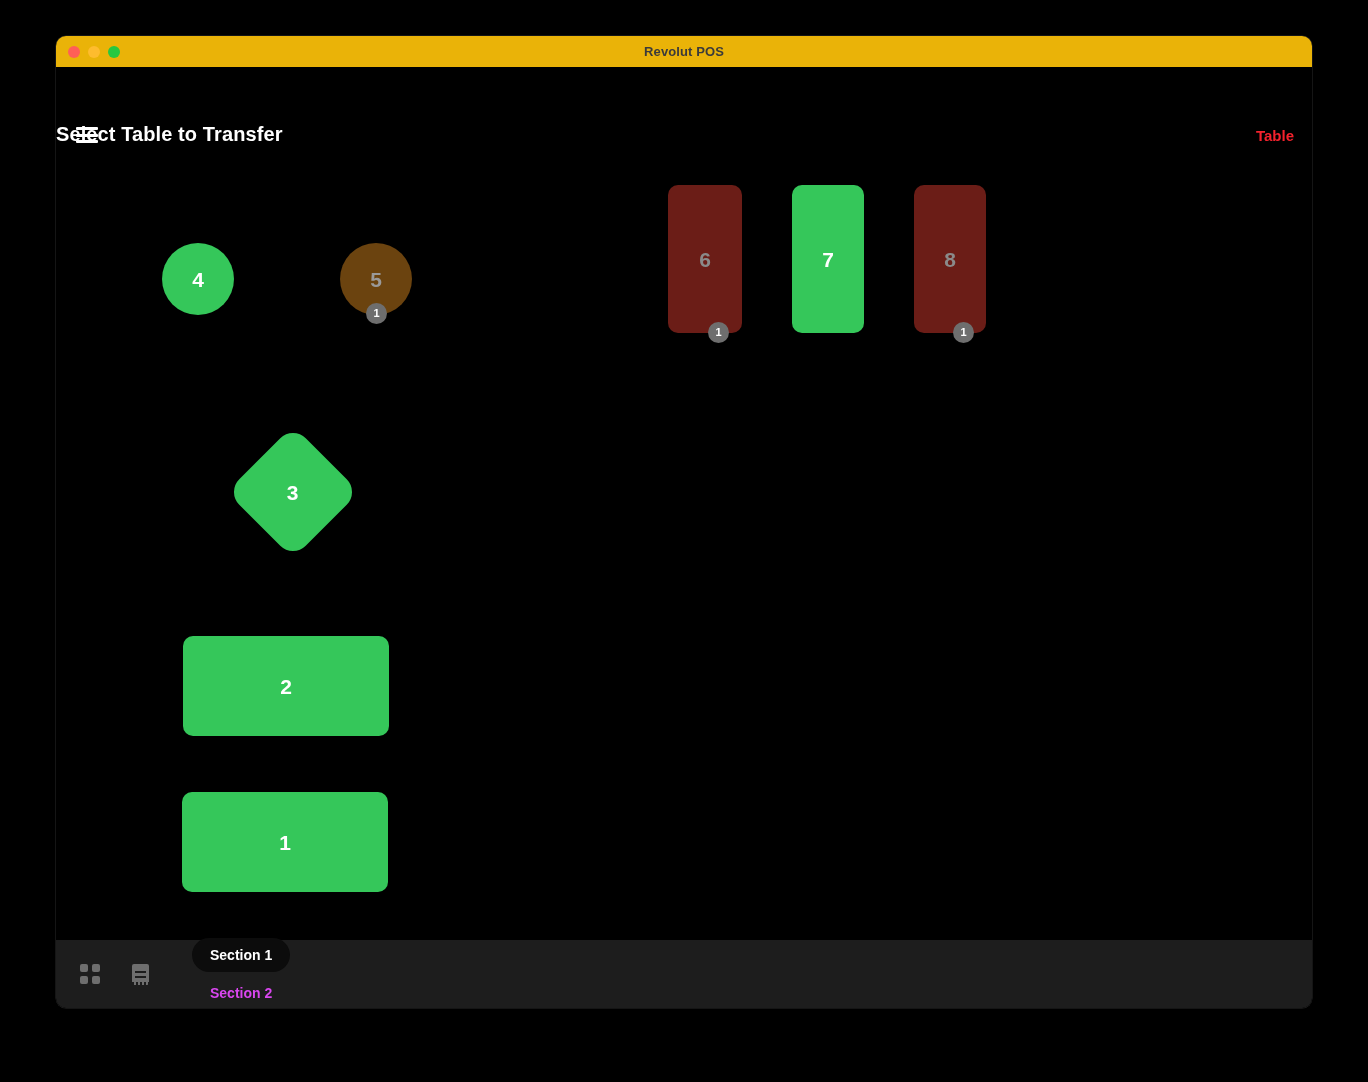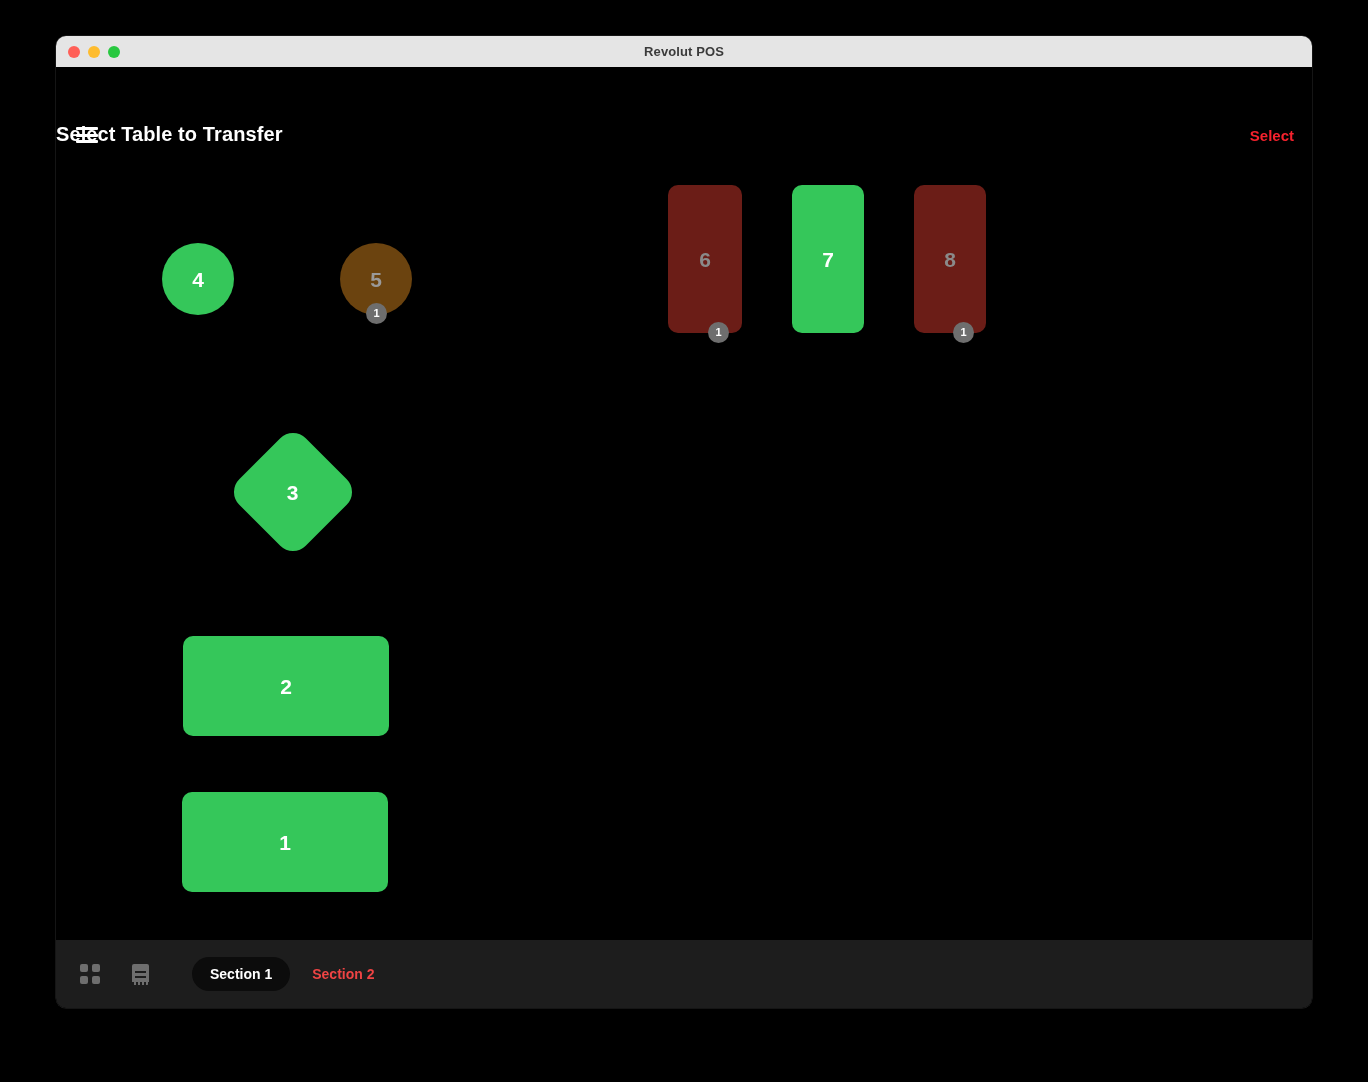--- a/index.html
+++ b/index.html
@@ -31,21 +31,21 @@
     background: #000000;
     box-shadow: 0 0 0 0.5px #2a2a2a;
   }
 
   .titlebar {
     position: absolute;
     left: 0;
     top: 0;
     width: 100%;
     height: 31px;
-    background: #e5e5e5;
+    background: #eab308;
     display: flex;
     align-items: flex-end;
   }
 
   .traffic-lights {
     position: absolute;
     left: 12px;
     top: 0;
     height: 31px;
     display: flex;
@@ -222,28 +222,29 @@
   .receipt-icon i.l1 { top: 7px; }
   .receipt-icon i.l2 { top: 12px; }
   .receipt-icon::after { content: ""; position: absolute; left: 0; bottom: 0; width: 100%; height: 3px;
     background: repeating-linear-gradient(90deg, #1d1d1d 0 2px, transparent 2px 4px); }
 
   .section-tabs {
     margin-left: 34px;
     display: flex;
     align-items: center;
     gap: 4px;
+    flex-direction: column;
   }
 
   .section-tab {
     padding: 9px 18px;
     border-radius: 18px;
     font-size: 14px;
     font-weight: bold;
-    color: #ef4444;
+    color: #d946ef;
     cursor: pointer;
     white-space: nowrap;
     background: transparent;
     border: none;
     font-family: "Liberation Sans", sans-serif;
   }
   .section-tab.active {
     background: #0c0c0c;
     color: #ffffff;
   }
@@ -266,21 +267,21 @@
 
     <div class="app">
 
       <div class="app-header">
         <div class="hamburger">
           <span></span>
             <span></span>
             <span></span>
         </div>
         <div class="header-title">Select Table to Transfer</div>
-        <button class="close-button">Select</button>
+        <button class="close-button">Table</button>
       </div>
 
       <div class="floorplan" id="floorplan">
           <div style="position: absolute; left: 106px; top: 98px; width: 72px; height: 72px;">
             <div class="table shape-circle st-free" style="left: 0px; top: 0px; width: 72px; height: 72px;">
               <span class="tlabel">4</span>
             </div>
           </div>
           <div style="position: absolute; left: 284px; top: 98px; width: 72px; height: 72px;">
             <div class="table shape-circle st-pending" style="left: 0px; top: 0px; width: 72px; height: 72px;">

